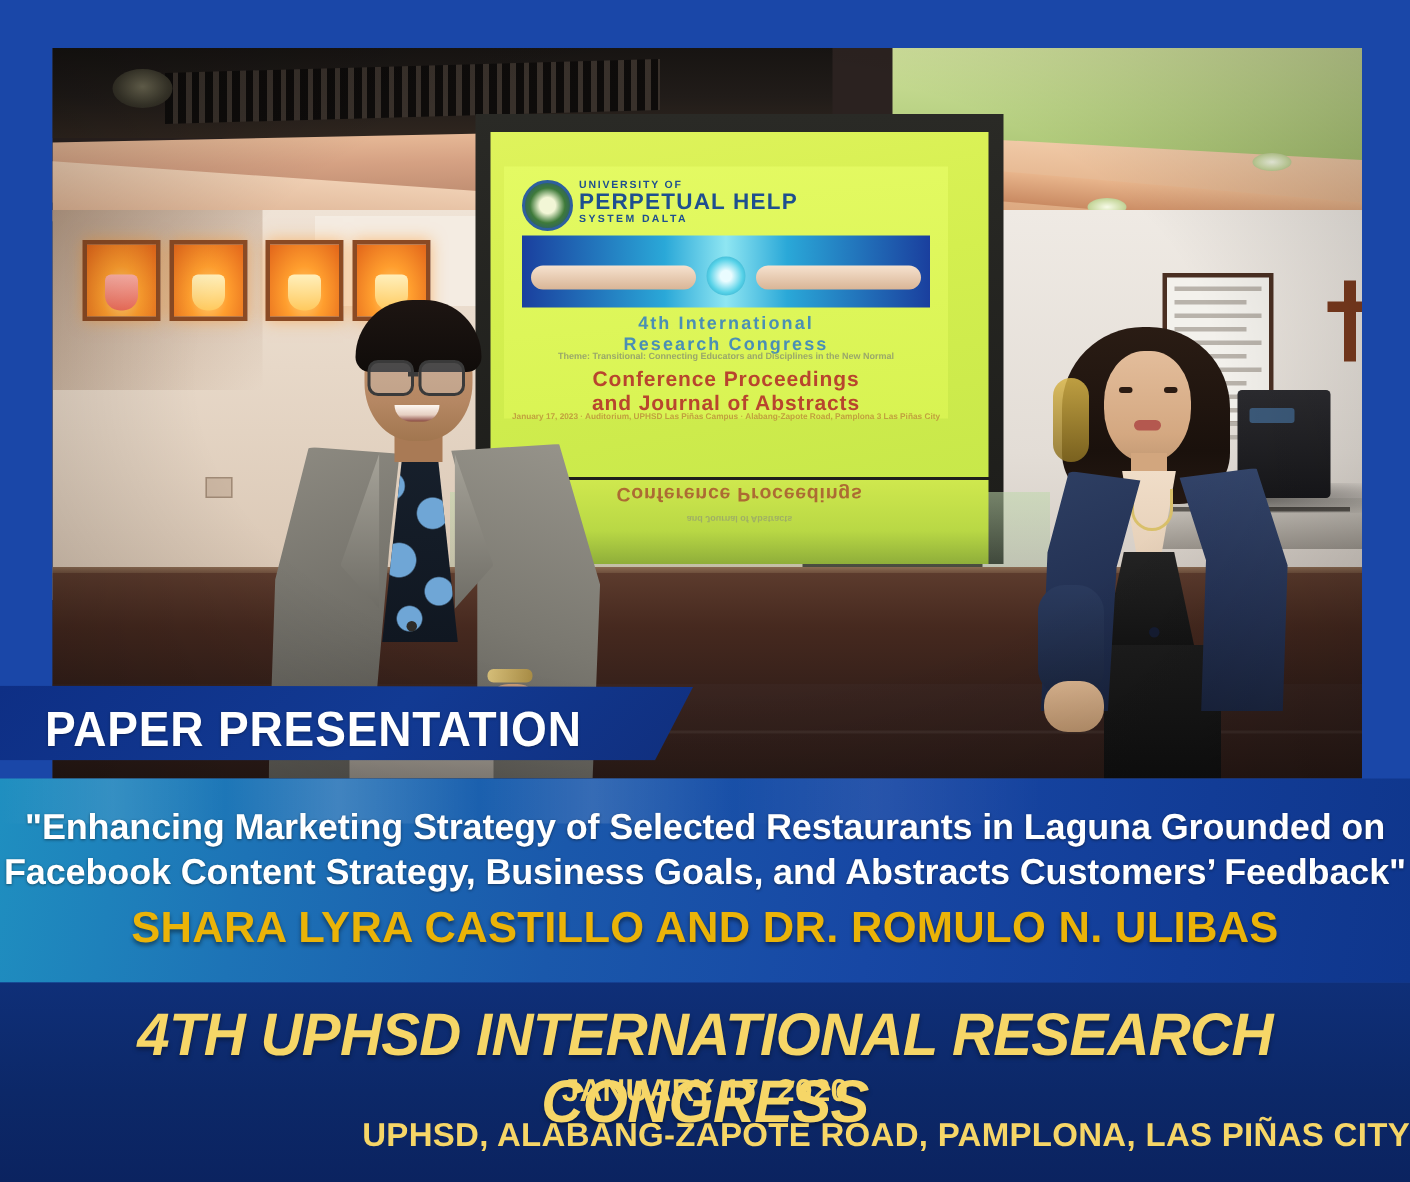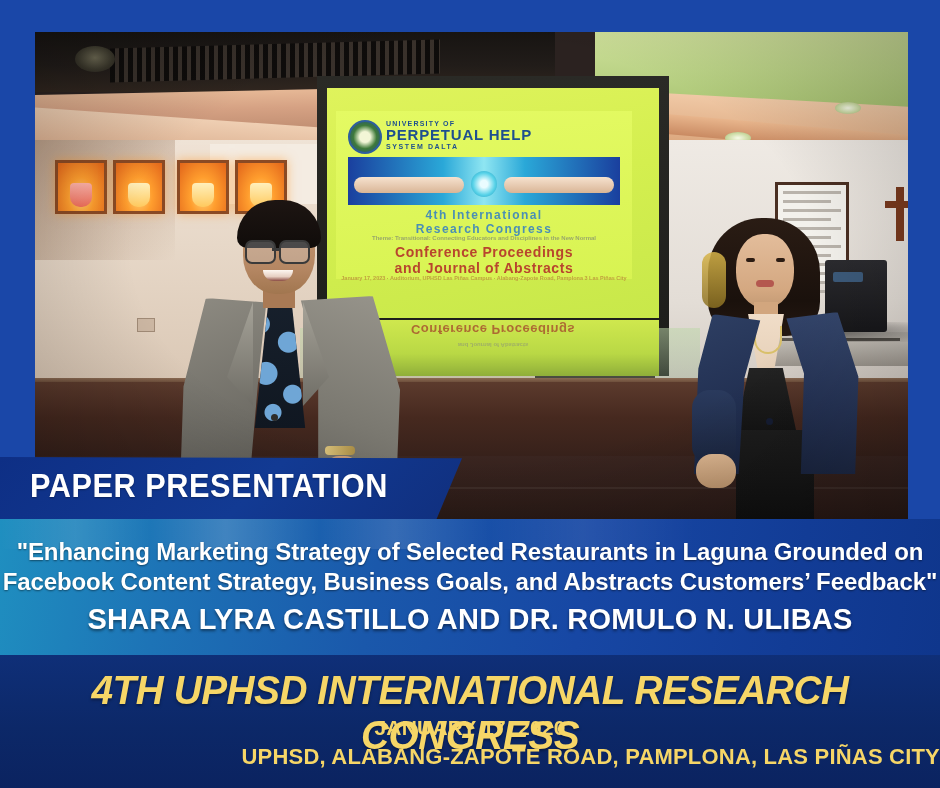--- a/index.html
+++ b/index.html
@@ -201,38 +201,38 @@
   .woman .arm{position:absolute;left:12px;top:172px;width:44px;height:74px;border-radius:18px;
     background:linear-gradient(180deg,#2a3a5d,#1b2640);}
   .woman .hand{position:absolute;left:16px;top:236px;width:40px;height:34px;border-radius:16px;
     background:linear-gradient(180deg,#e0b993,#c39a72);}
 
   
   .vignette{position:absolute;left:0;top:0;width:873px;height:487px;pointer-events:none;
     background:radial-gradient(ellipse at 50% 45%,rgba(0,0,0,0) 55%,rgba(0,0,0,.28) 100%);}
 
   
-  .pp-banner{position:absolute;left:0;top:457px;width:462px;height:62px;
+  .pp-banner{position:absolute;left:0;top:457px;width:462px;height:50px;
     background:linear-gradient(135deg,#0e2f85 0%,#123a93 55%,#102f7e 100%);
     clip-path:polygon(0 0,100% 2%,94.5% 100%,0 100%);}
   .pp-banner span{position:absolute;left:30px;top:10px;color:#ffffff;font-size:33px;font-weight:bold;
     letter-spacing:.6px;font-stretch:condensed;transform:scaleX(.93);transform-origin:left center;
     text-shadow:0 1px 2px rgba(0,0,0,.35);}
 
   
   .mid{position:absolute;left:0;top:519px;width:940px;height:136px;
     background:linear-gradient(100deg,#1f8fc0 0%,#1d73b6 18%,#1a58ab 40%,#1747a4 62%,#123c96 84%,#0f368c 100%);}
   .mid-glints{position:absolute;left:0;top:519px;width:940px;height:30px;
     background:linear-gradient(90deg,rgba(255,255,255,0) 0%,rgba(255,255,255,.10) 8%,rgba(255,255,255,0) 16%,
       rgba(255,255,255,.16) 24%,rgba(255,255,255,0) 34%,rgba(255,255,255,.12) 42%,rgba(255,255,255,0) 52%,
       rgba(255,255,255,.07) 62%,rgba(255,255,255,0) 74%);}
   .title-l{position:absolute;left:0;width:940px;text-align:center;color:#fff;font-size:24px;font-weight:bold;
     letter-spacing:-.1px;text-shadow:0 1px 2px rgba(0,0,0,.45);}
   .title-l.a{top:538px;} .title-l.b{top:568px;}
-  .authors{position:absolute;left:0;top:603px;width:940px;text-align:center;color:#ffffff;
+  .authors{position:absolute;left:0;top:603px;width:940px;text-align:center;color:#eab308;
     font-size:29px;font-weight:bold;letter-spacing:.2px;text-shadow:0 2px 3px rgba(0,0,0,.45);}
 
   
   .footer{position:absolute;left:0;top:655px;width:940px;height:133px;
     background:linear-gradient(180deg,#0f2f78 0%,#0c2868 55%,#0b2360 100%);}
   .congress{position:absolute;left:0;top:668px;width:940px;text-align:center;color:#f6d667;
     font-size:40px;font-weight:bold;font-style:italic;letter-spacing:-.5px;
     transform:scaleX(.97);text-shadow:0 2px 3px rgba(0,0,0,.35);}
   .date{position:absolute;left:0;top:716px;width:940px;text-align:center;color:#f6d667;
     font-size:21px;font-weight:bold;letter-spacing:.2px;}

